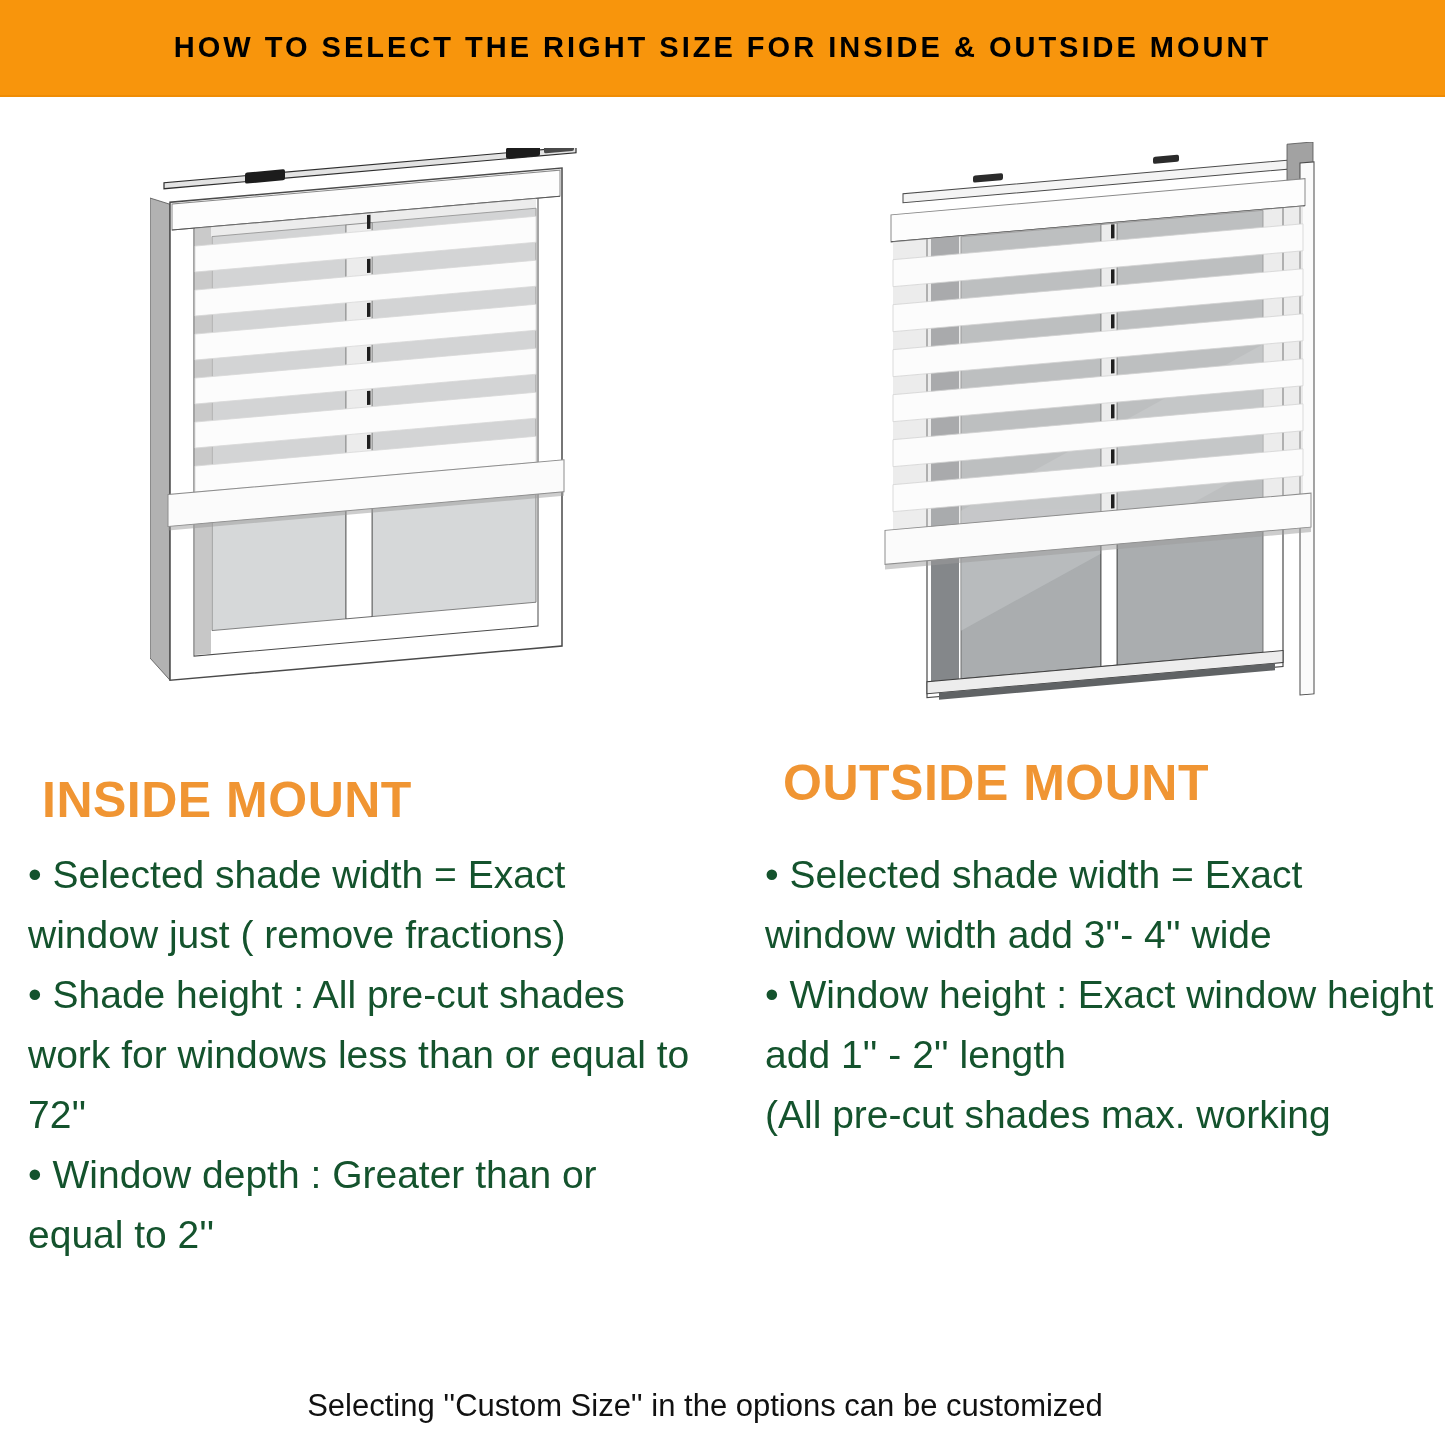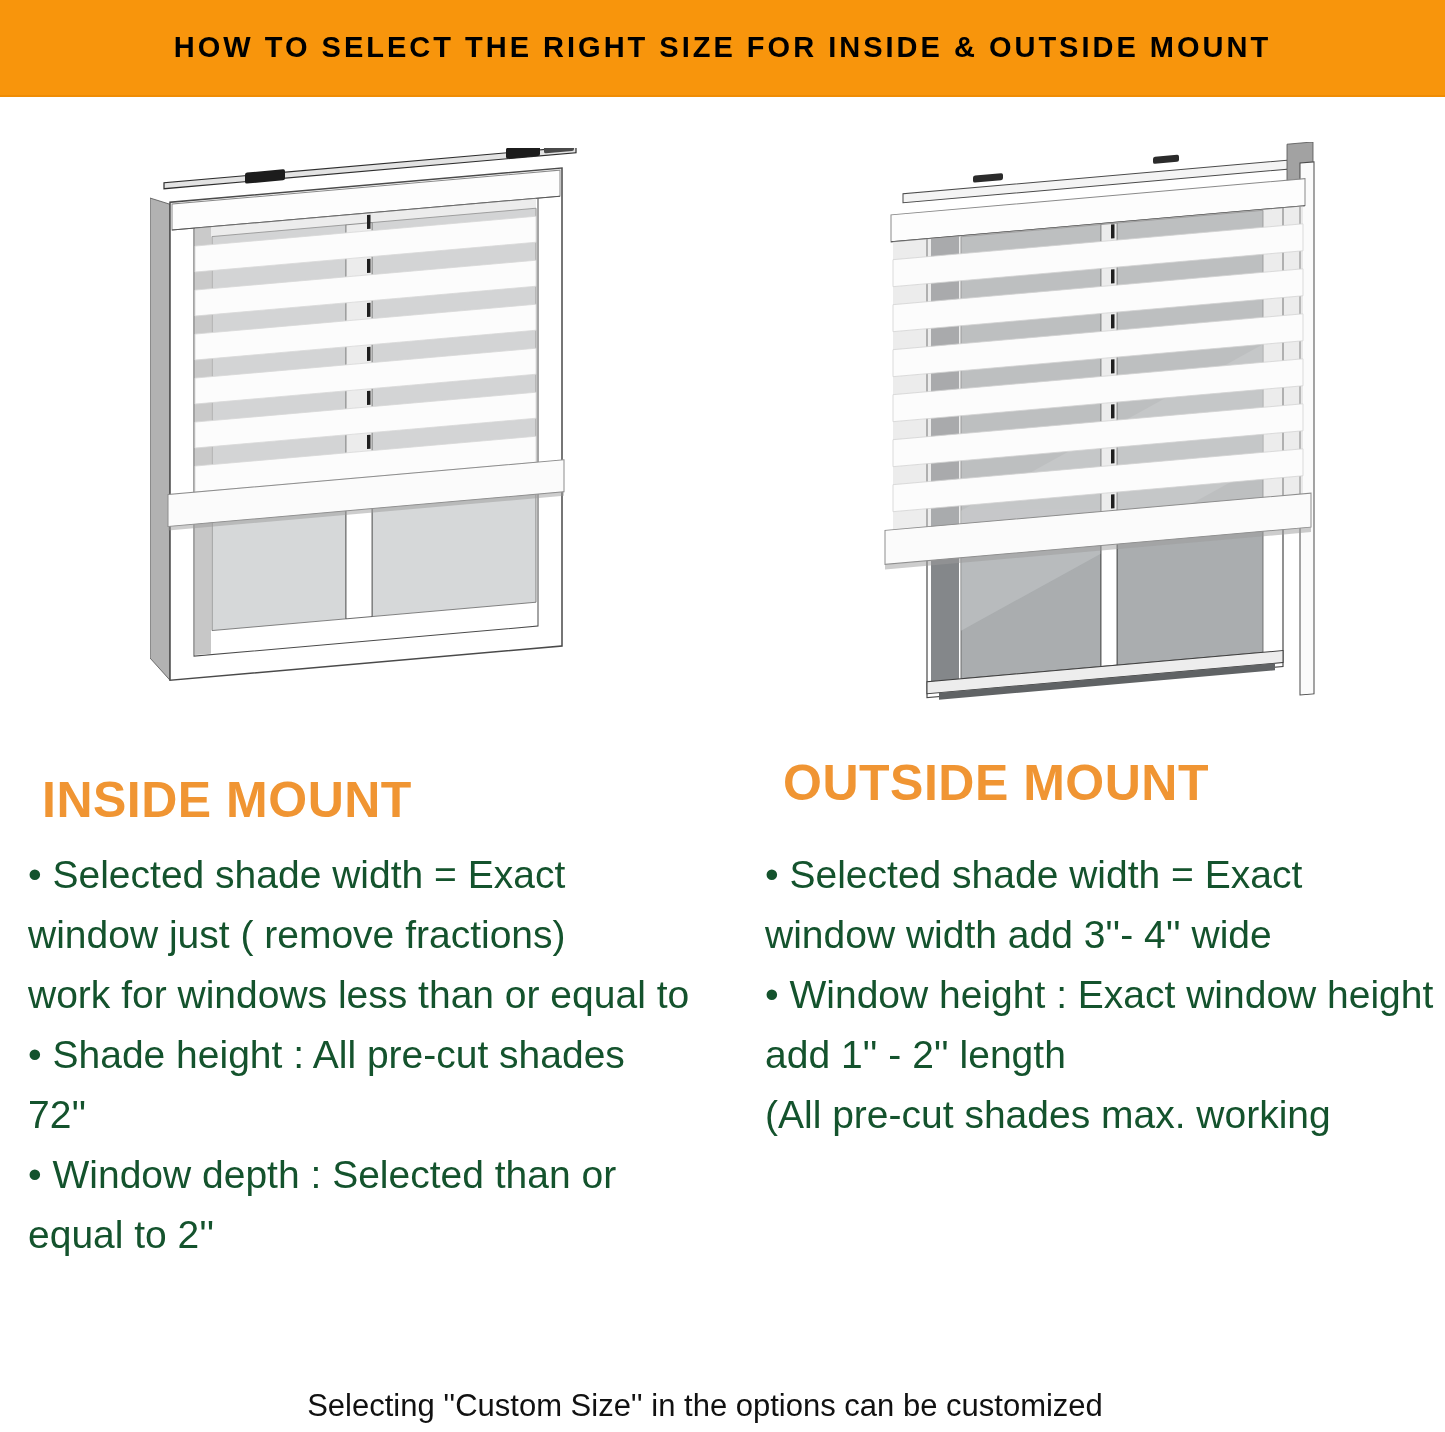--- a/index.html
+++ b/index.html
@@ -193,24 +193,24 @@
     </g>
   </svg>
 </div>
 
 <div class="mount-heading heading-inside">INSIDE MOUNT</div>
 <div class="mount-heading heading-outside">OUTSIDE MOUNT</div>
 
 <div class="specs specs-inside">
   <div class="spec-line">• Selected shade width = Exact</div>
   <div class="spec-line">window just ( remove fractions)</div>
+  <div class="spec-line">• Shade height : All pre-cut shades</div>
   <div class="spec-line">work for windows less than or equal to</div>
-  <div class="spec-line">• Shade height : All pre-cut shades</div>
   <div class="spec-line">72''</div>
-  <div class="spec-line">• Window depth : Selected than or</div>
+  <div class="spec-line">• Window depth : Greater than or</div>
   <div class="spec-line">equal to 2''</div>
 </div>
 
 <div class="specs specs-outside">
   <div class="spec-line">• Selected shade width = Exact</div>
   <div class="spec-line">window width add 3''- 4'' wide</div>
   <div class="spec-line">• Window height : Exact window height</div>
   <div class="spec-line">add 1'' - 2'' length</div>
   <div class="spec-line">(All pre-cut shades max. working</div>
 </div>

